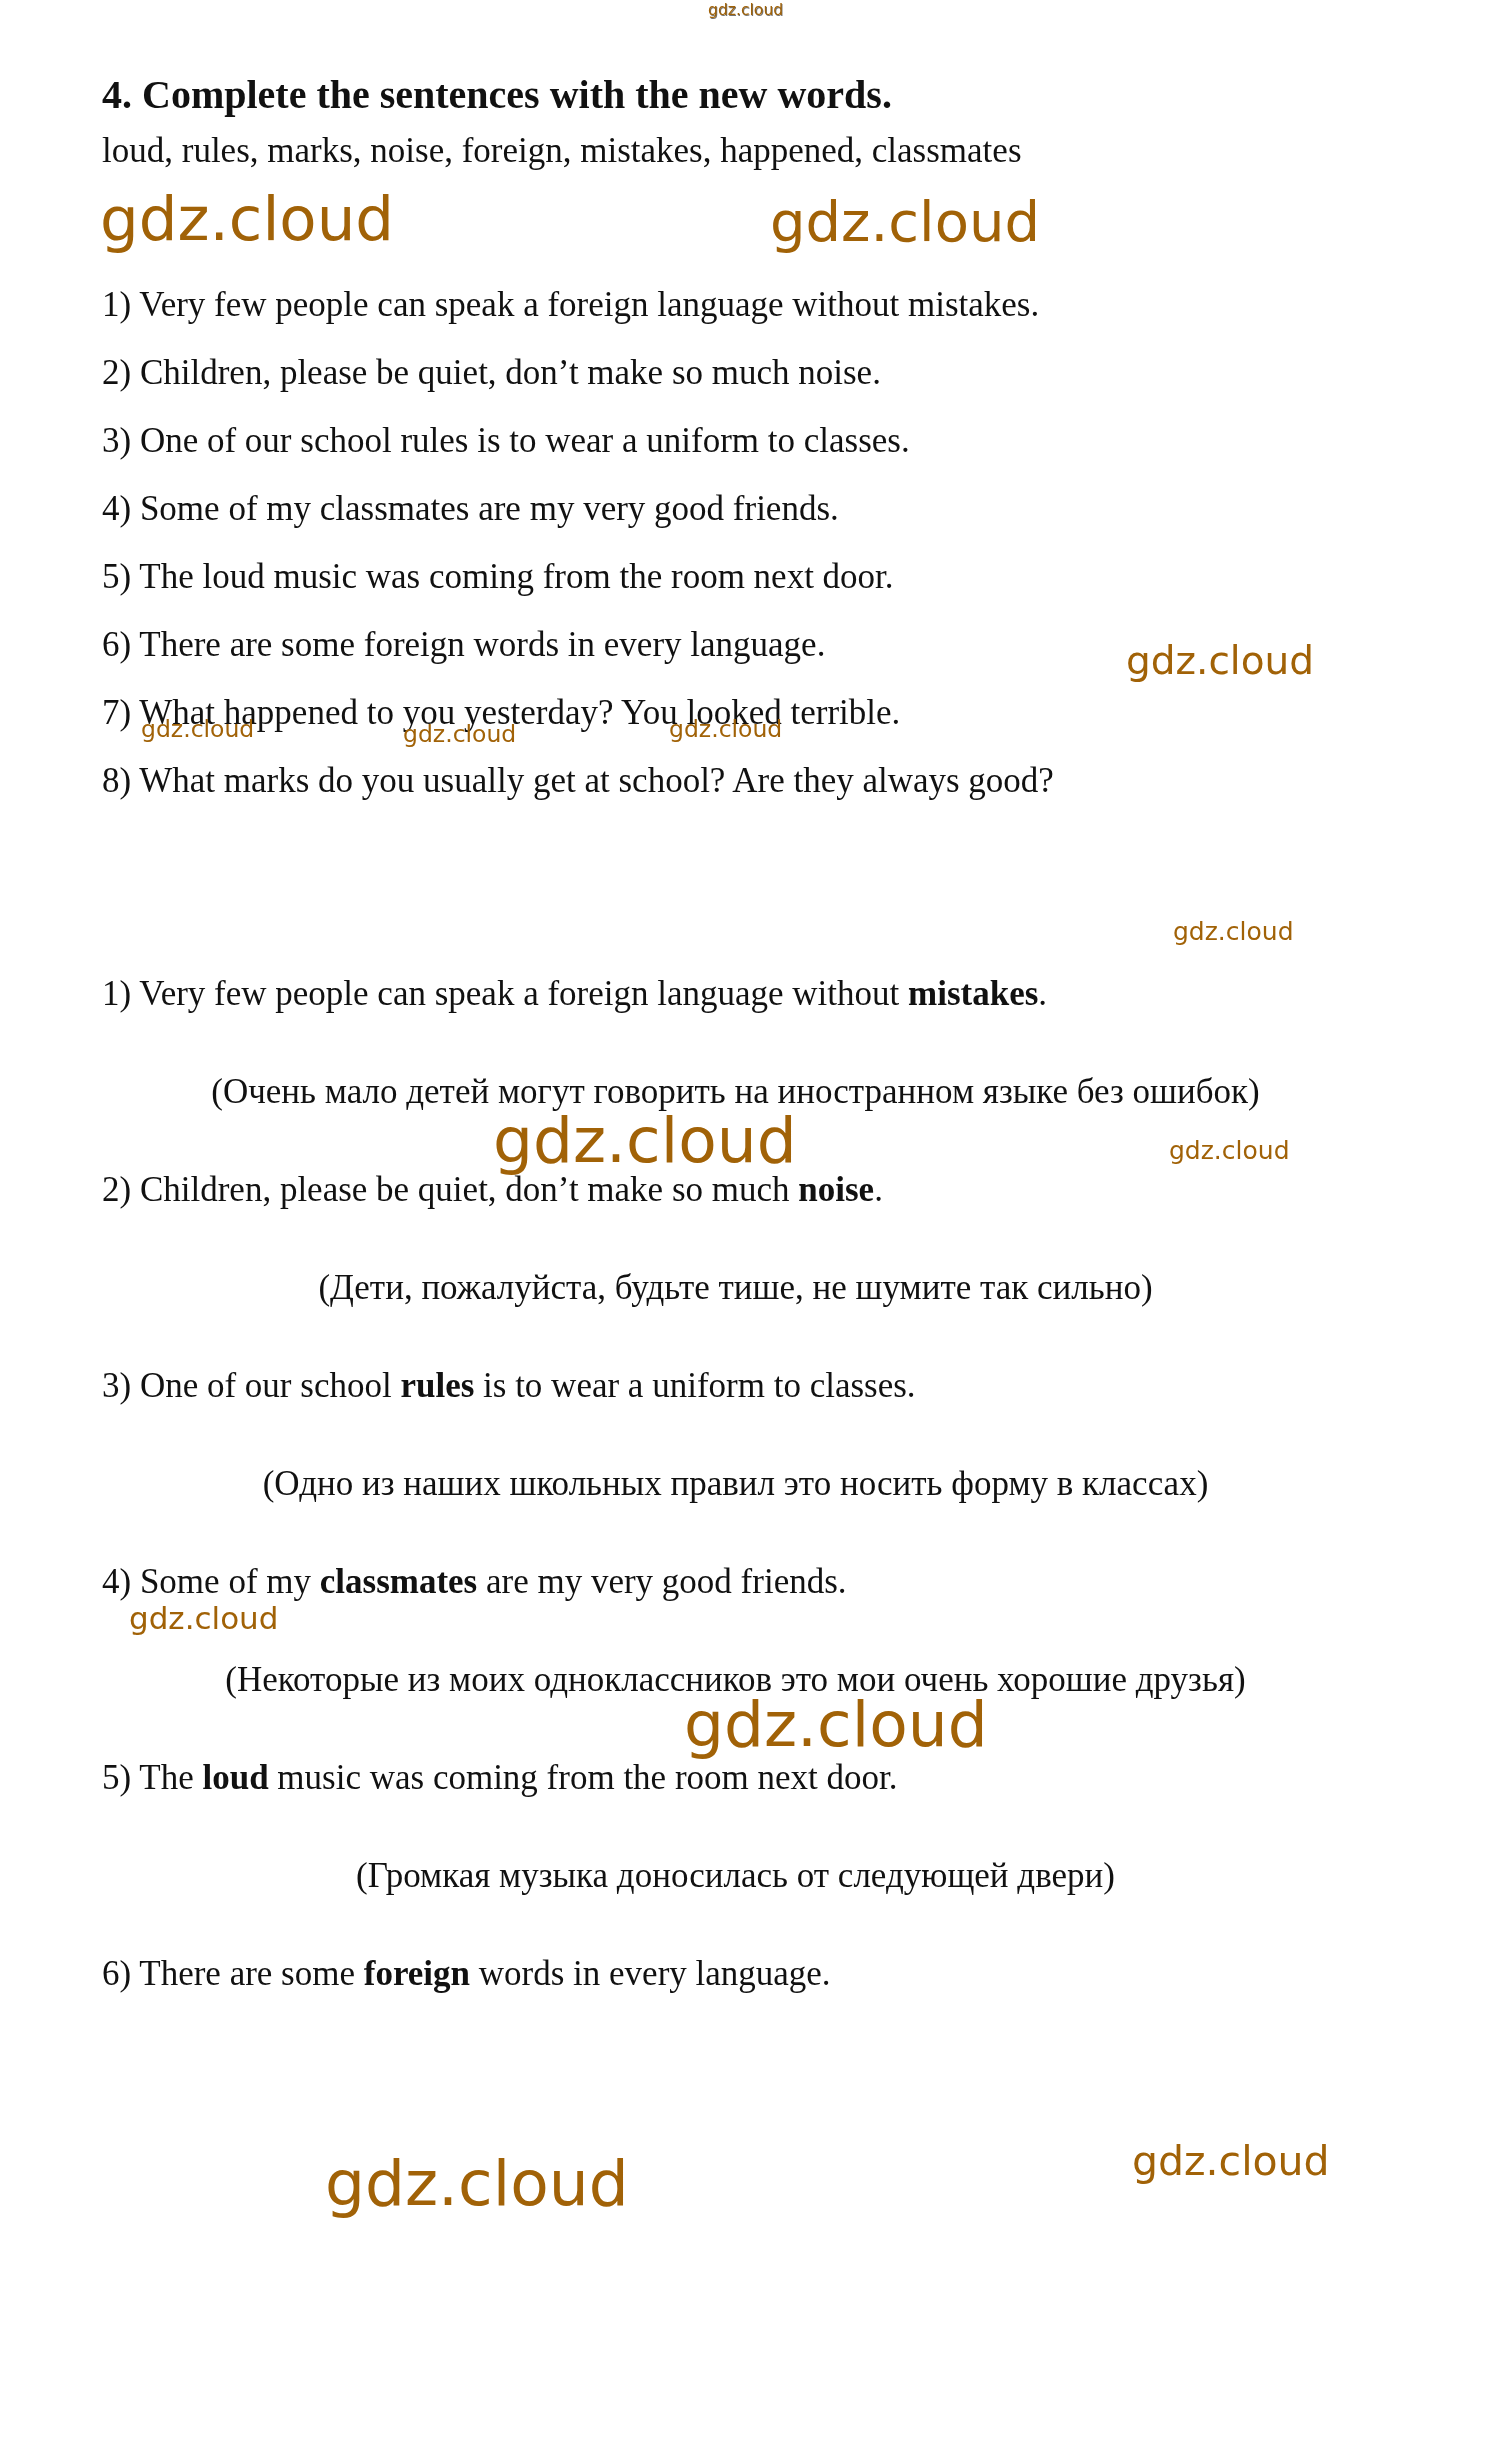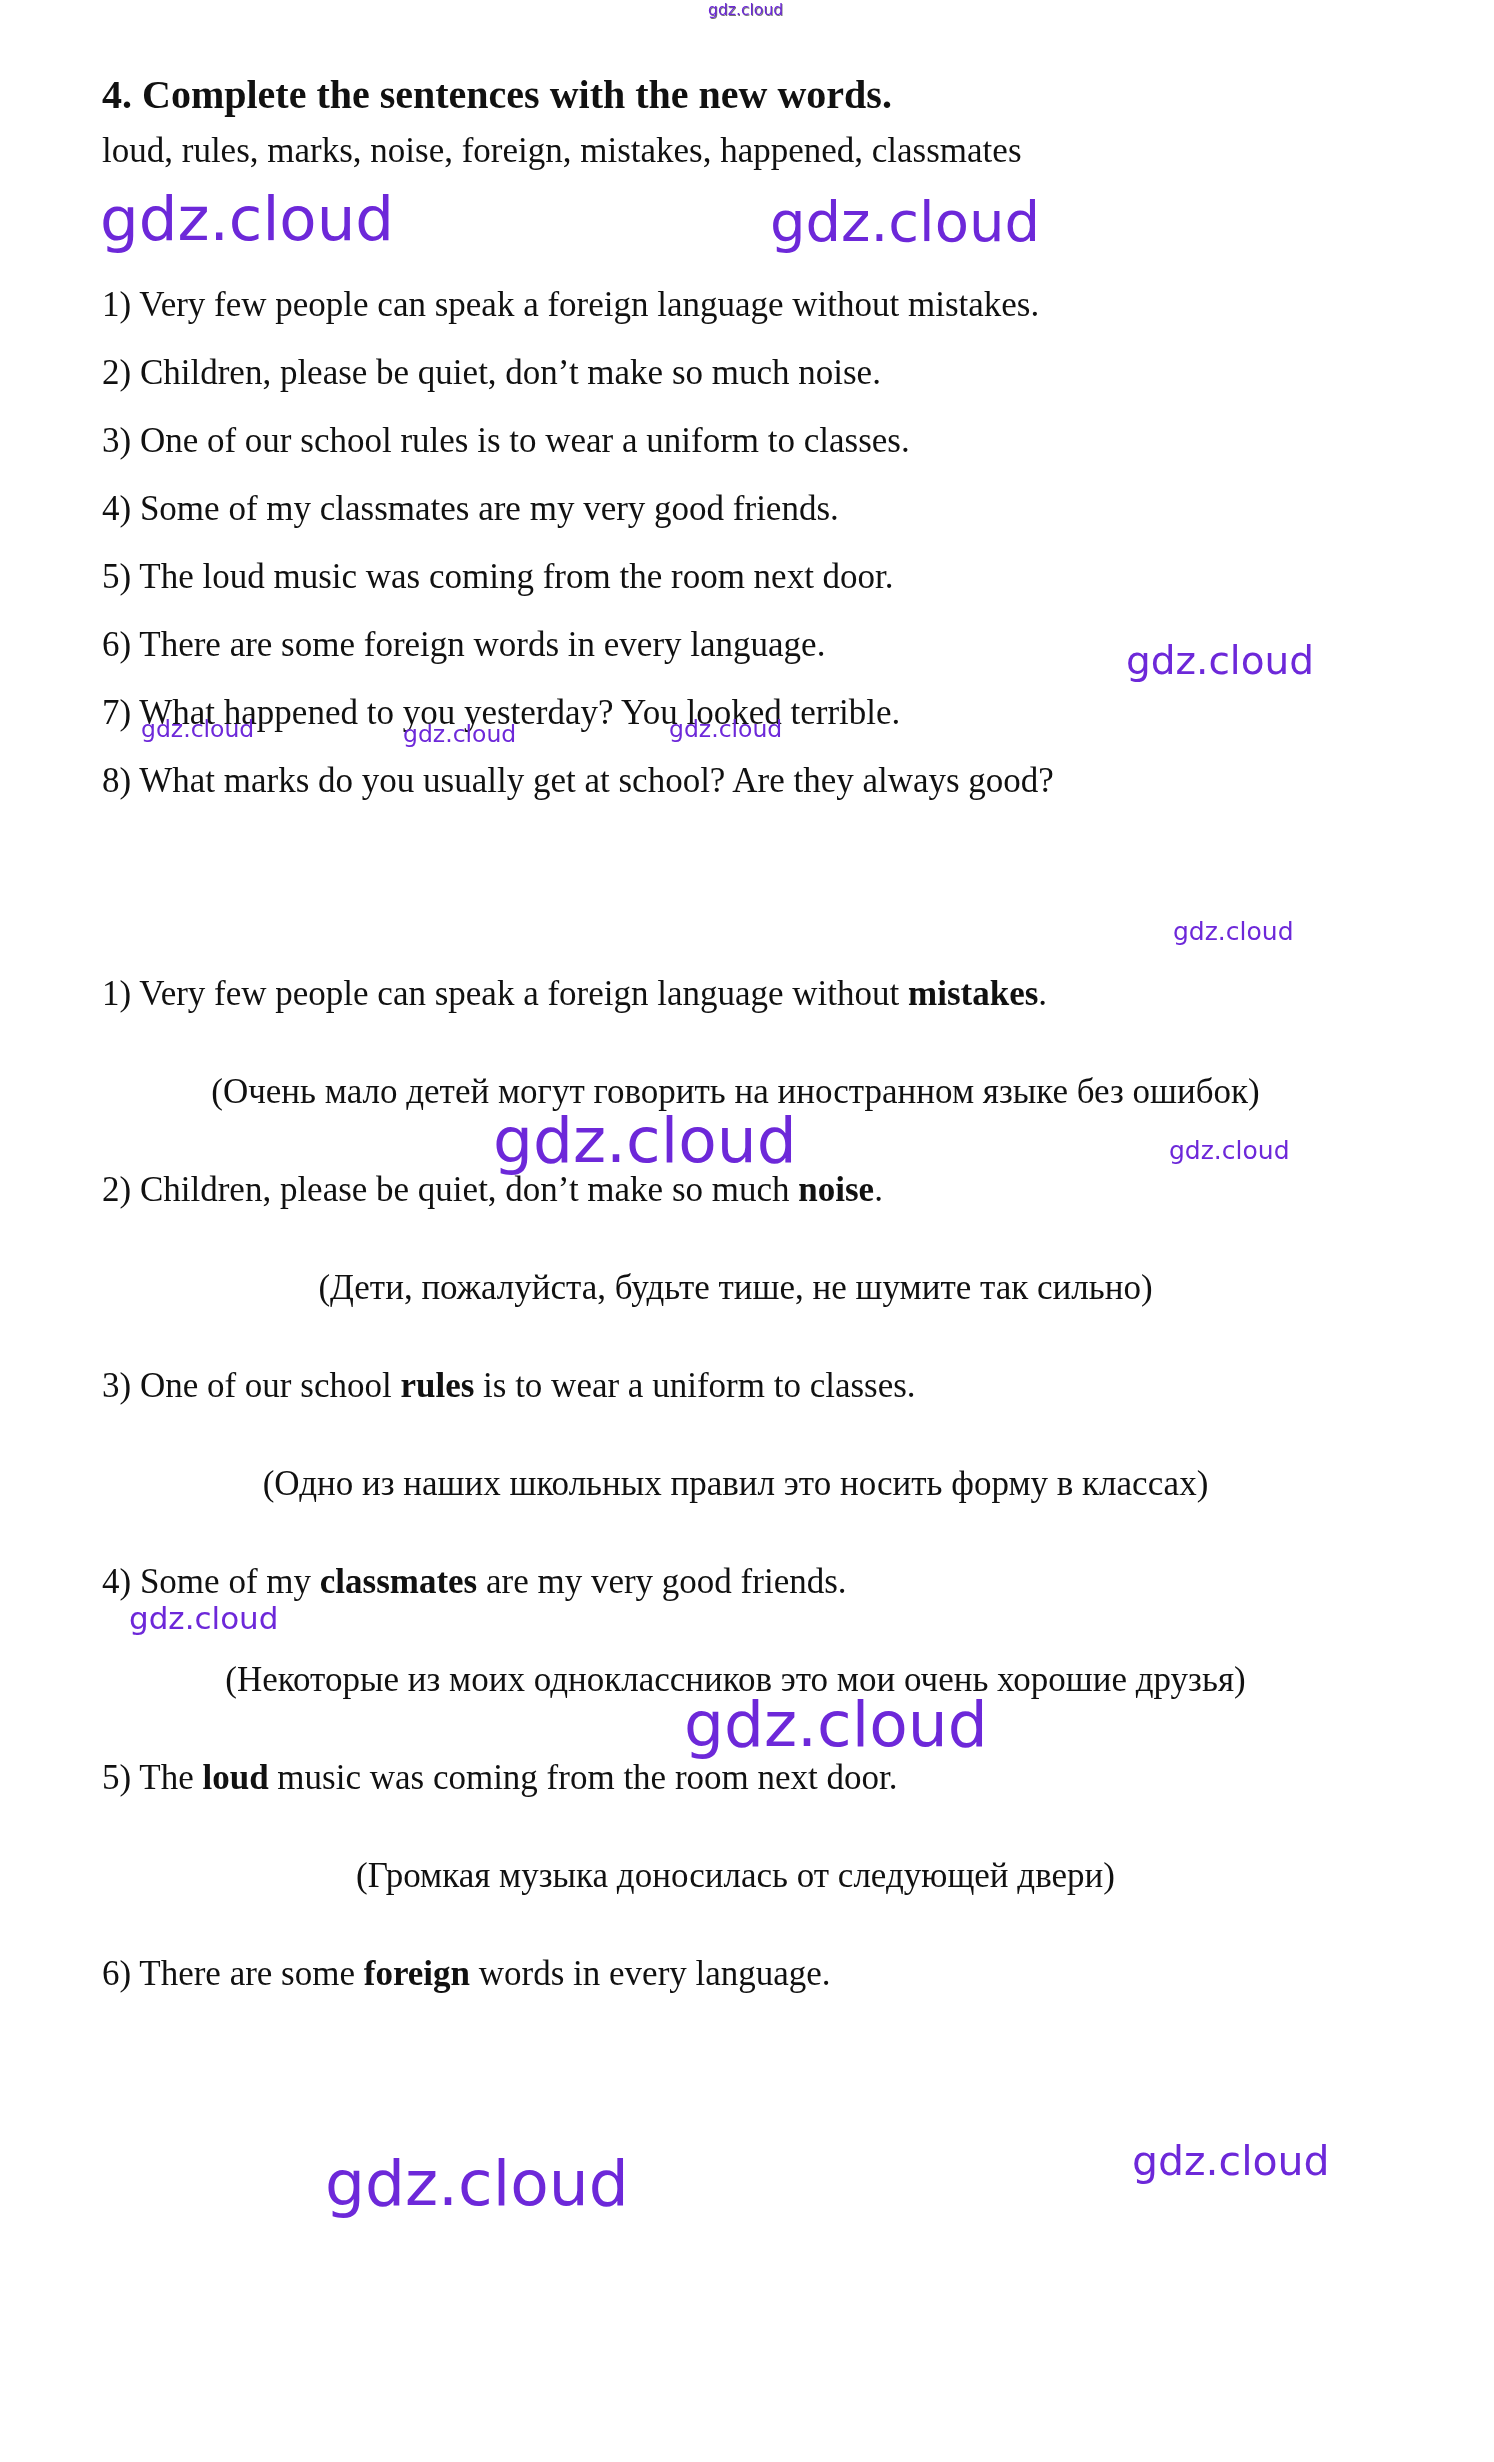--- a/index.html
+++ b/index.html
@@ -40,21 +40,21 @@
     margin: 0 0 30px 0;
     line-height: 68px;
     max-width: 1267px;
     text-align: center;
   }
   .kw { font-weight: bold; margin-top: 24px; }
   .wm {
     position: absolute;
     font-family: "DejaVu Sans", sans-serif;
     font-weight: 400;
-    color: #6d28d9;
+    color: #a16207;
     white-space: nowrap;
     line-height: 1;
   }
   .wm-top { text-shadow: 0.8px 0.8px 0 rgba(0,0,0,0.55); }
 </style>
 </head>
 <body>
 
 <div class="page">
 

